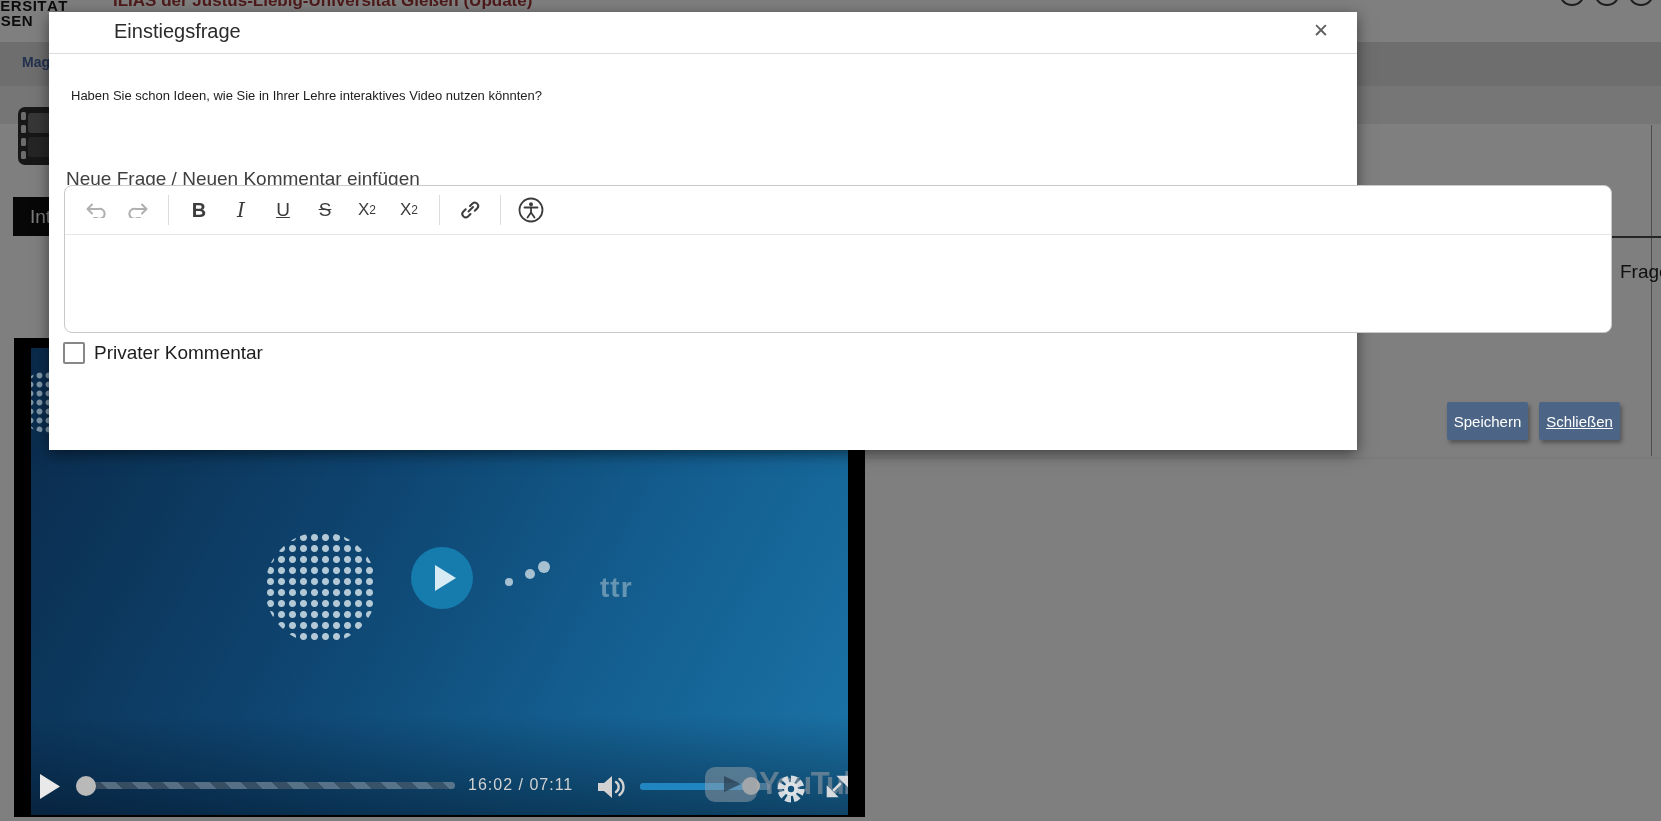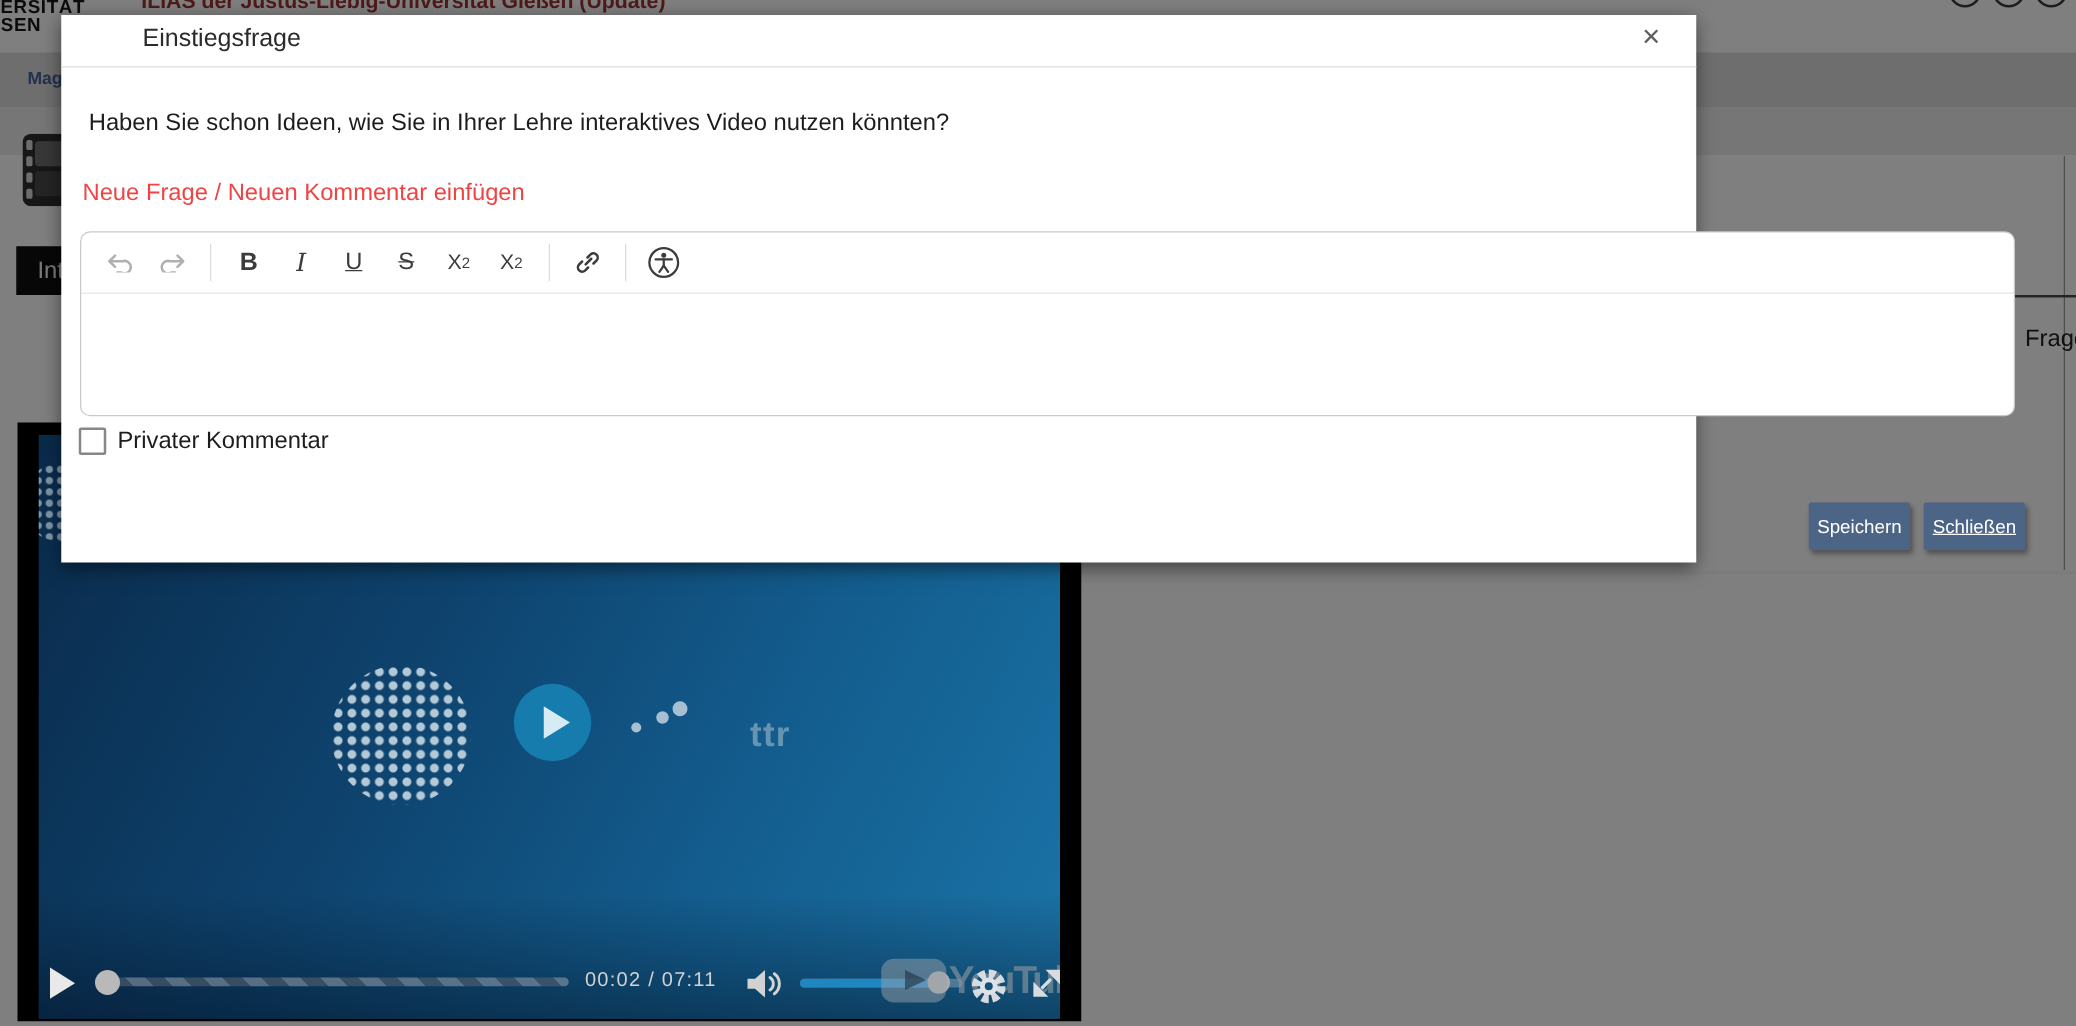--- a/index.html
+++ b/index.html
@@ -72,22 +72,22 @@
   .gear { left:745px; top:426px; }
   .fs-icon { left:793px; top:425px; }
 
   
   .modal { left:49px; top:12px; width:1308px; height:438px; background:#fff; z-index:1000;
            box-shadow:0 4px 14px rgba(0,0,0,0.5); }
   .m-header { position:absolute; left:0; top:0; right:0; height:42px; border-bottom:1px solid #dcdcdc; }
   .m-title { position:absolute; left:65px; top:8px; font-size:20px; color:#2b2b2b; }
   .m-close { position:absolute; right:24px; top:7px; width:24px; height:24px; border:none; background:none;
              font-size:19px; color:#5f5f5f; cursor:pointer; line-height:24px; text-align:center; }
-  .m-question { position:absolute; left:22px; top:76px; font-size:19px; color:#1d1d1d; }
-  .m-label { position:absolute; left:17px; top:132px; font-size:19px; color:#ef4444; }
+  .m-question { position:absolute; left:22px; top:76px; font-size:13px; color:#1d1d1d; }
+  .m-label { position:absolute; left:17px; top:156px; font-size:19px; color:#404040; }
   .editor { position:absolute; left:15px; top:173px; width:1548px; height:148px;
             border:1px solid #c9c9c9; border-radius:8px; background:#fff; }
   .ed-toolbar { height:49px; border-bottom:1px solid #e6e6e6; display:flex; align-items:center; padding:0 10px; }
   .tb-btn { width:34px; height:34px; margin:0 4px; display:flex; align-items:center; justify-content:center;
             background:none; border:none; font-size:19px; color:#3c3c3c; cursor:pointer; }
   .tb-btn.dim { color:#b0b0b0; }
   .tb-sep { width:1px; height:30px; background:#dcdcdc; margin:0 9px; }
   .tb-b { font-weight:bold; font-size:20px; }
   .tb-i { font-family:"DejaVu Serif", serif; font-style:italic; font-size:20px; }
   .tb-u { text-decoration:underline; font-size:19px; }
@@ -177,21 +177,21 @@
       <div class="abs ctrl-play">
         <svg width="22" height="27" viewBox="0 0 22 27">
           <polygon points="1,1 21,13.5 1,26" fill="#e9e9e9"></polygon>
         </svg>
       </div>
 
       <div class="abs rail"></div>
       <div class="abs knob"></div>
 
       <div class="abs time">
-        <span>00:02</span>
+        <span>16:02</span>
         <span>/</span>
         <span>07:11</span>
       </div>
 
       <div class="abs vol-icon">
         <svg width="30" height="24" viewBox="0 0 30 24">
           <path d="M1 8 h6 l8-7 v22 l-8-7 h-6 z" fill="#d2d2d2"></path>
           <path d="M19 7 a6 6 0 0 1 0 10" fill="none" stroke="#d2d2d2" stroke-width="2.4" stroke-linecap="round"></path>
           <path d="M22.5 4 a10 10 0 0 1 0 16" fill="none" stroke="#d2d2d2" stroke-width="2.4" stroke-linecap="round"></path>
         </svg>

